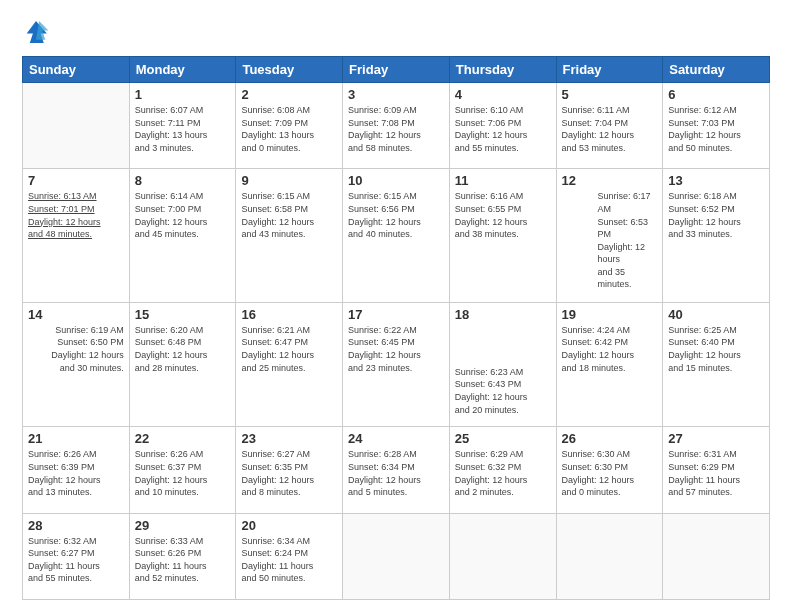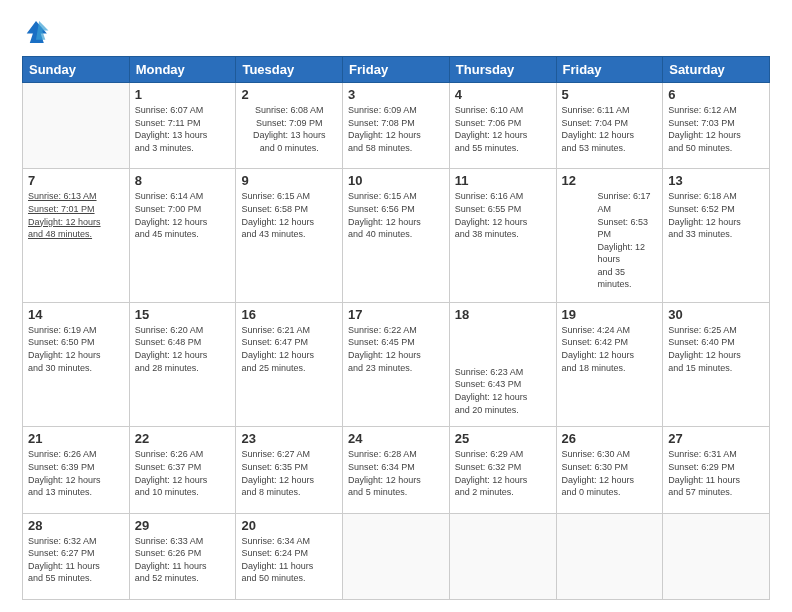--- a/index.html
+++ b/index.html
@@ -133,21 +133,21 @@
           <td class="empty-cell"></td>
           <td>
             <span class="day-num">1</span>
             <div class="day-info" style="white-space: pre-line;">Sunrise: 6:07 AM
 Sunset: 7:11 PM
 Daylight: 13 hours
 and 3 minutes.</div>
           </td>
           <td>
             <span class="day-num">2</span>
-            <div class="day-info" style="white-space: pre-line; text-align: center;">Sunrise: 6:08 AM
+            <div class="day-info" style="white-space: pre-line;">Sunrise: 6:08 AM
 Sunset: 7:09 PM
 Daylight: 13 hours
 and 0 minutes.</div>
           </td>
           <td>
             <span class="day-num">3</span>
             <div class="day-info" style="white-space: pre-line;">Sunrise: 6:09 AM
 Sunset: 7:08 PM
 Daylight: 12 hours
 and 58 minutes.</div>
@@ -221,21 +221,21 @@
             <span class="day-num">13</span>
             <div class="day-info" style="white-space: pre-line;">Sunrise: 6:18 AM
 Sunset: 6:52 PM
 Daylight: 12 hours
 and 33 minutes.</div>
           </td>
         </tr>
         <tr>
           <td>
             <span class="day-num">14</span>
-            <div class="day-info" style="white-space: pre-line;">Sunrise: 6:19 AM
+            <div class="day-info" style="white-space: pre-line; text-align: right;">Sunrise: 6:19 AM
 Sunset: 6:50 PM
 Daylight: 12 hours
 and 30 minutes.</div>
           </td>
           <td>
             <span class="day-num">15</span>
             <div class="day-info" style="white-space: pre-line;">Sunrise: 6:20 AM
 Sunset: 6:48 PM
 Daylight: 12 hours
 and 28 minutes.</div>
@@ -262,21 +262,21 @@
 and 20 minutes.</div>
           </td>
           <td>
             <span class="day-num">19</span>
             <div class="day-info" style="white-space: pre-line;">Sunrise: 4:24 AM
 Sunset: 6:42 PM
 Daylight: 12 hours
 and 18 minutes.</div>
           </td>
           <td>
-            <span class="day-num">30</span>
+            <span class="day-num">40</span>
             <div class="day-info" style="white-space: pre-line;">Sunrise: 6:25 AM
 Sunset: 6:40 PM
 Daylight: 12 hours
 and 15 minutes.</div>
           </td>
         </tr>
         <tr>
           <td>
             <span class="day-num">21</span>
             <div class="day-info" style="white-space: pre-line;">Sunrise: 6:26 AM

